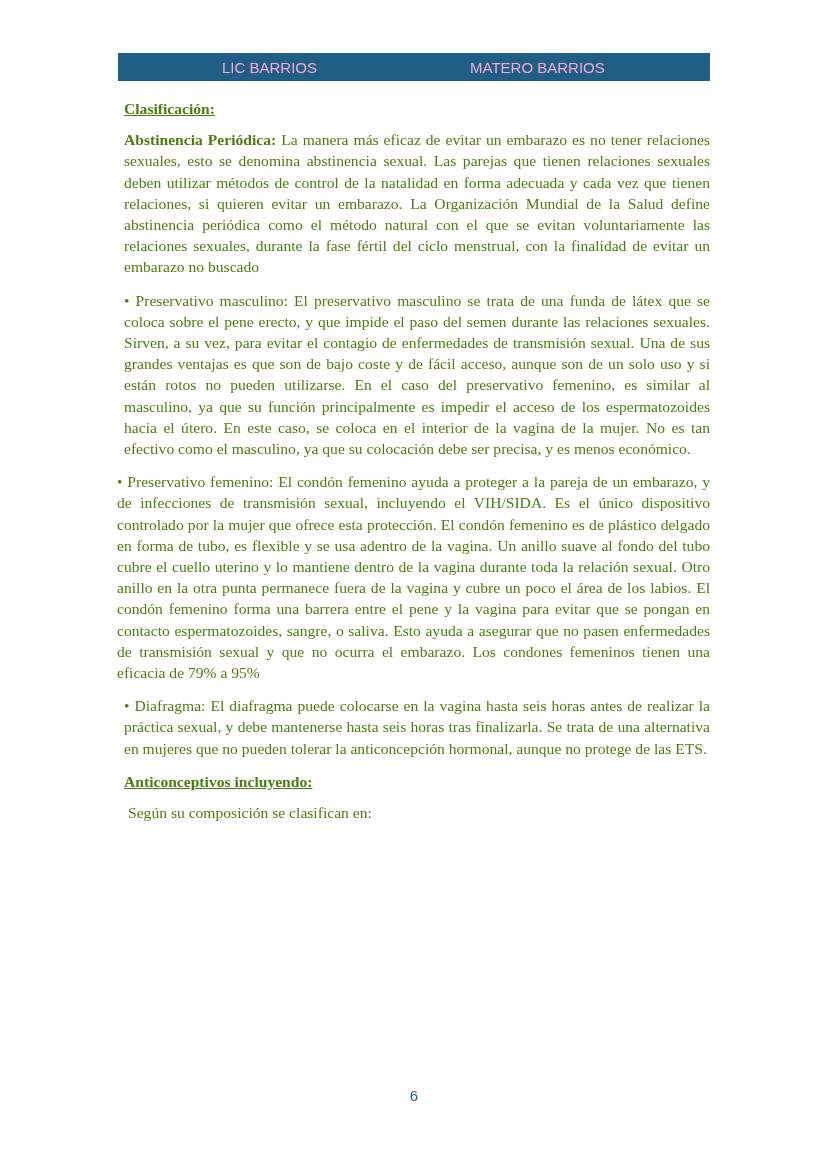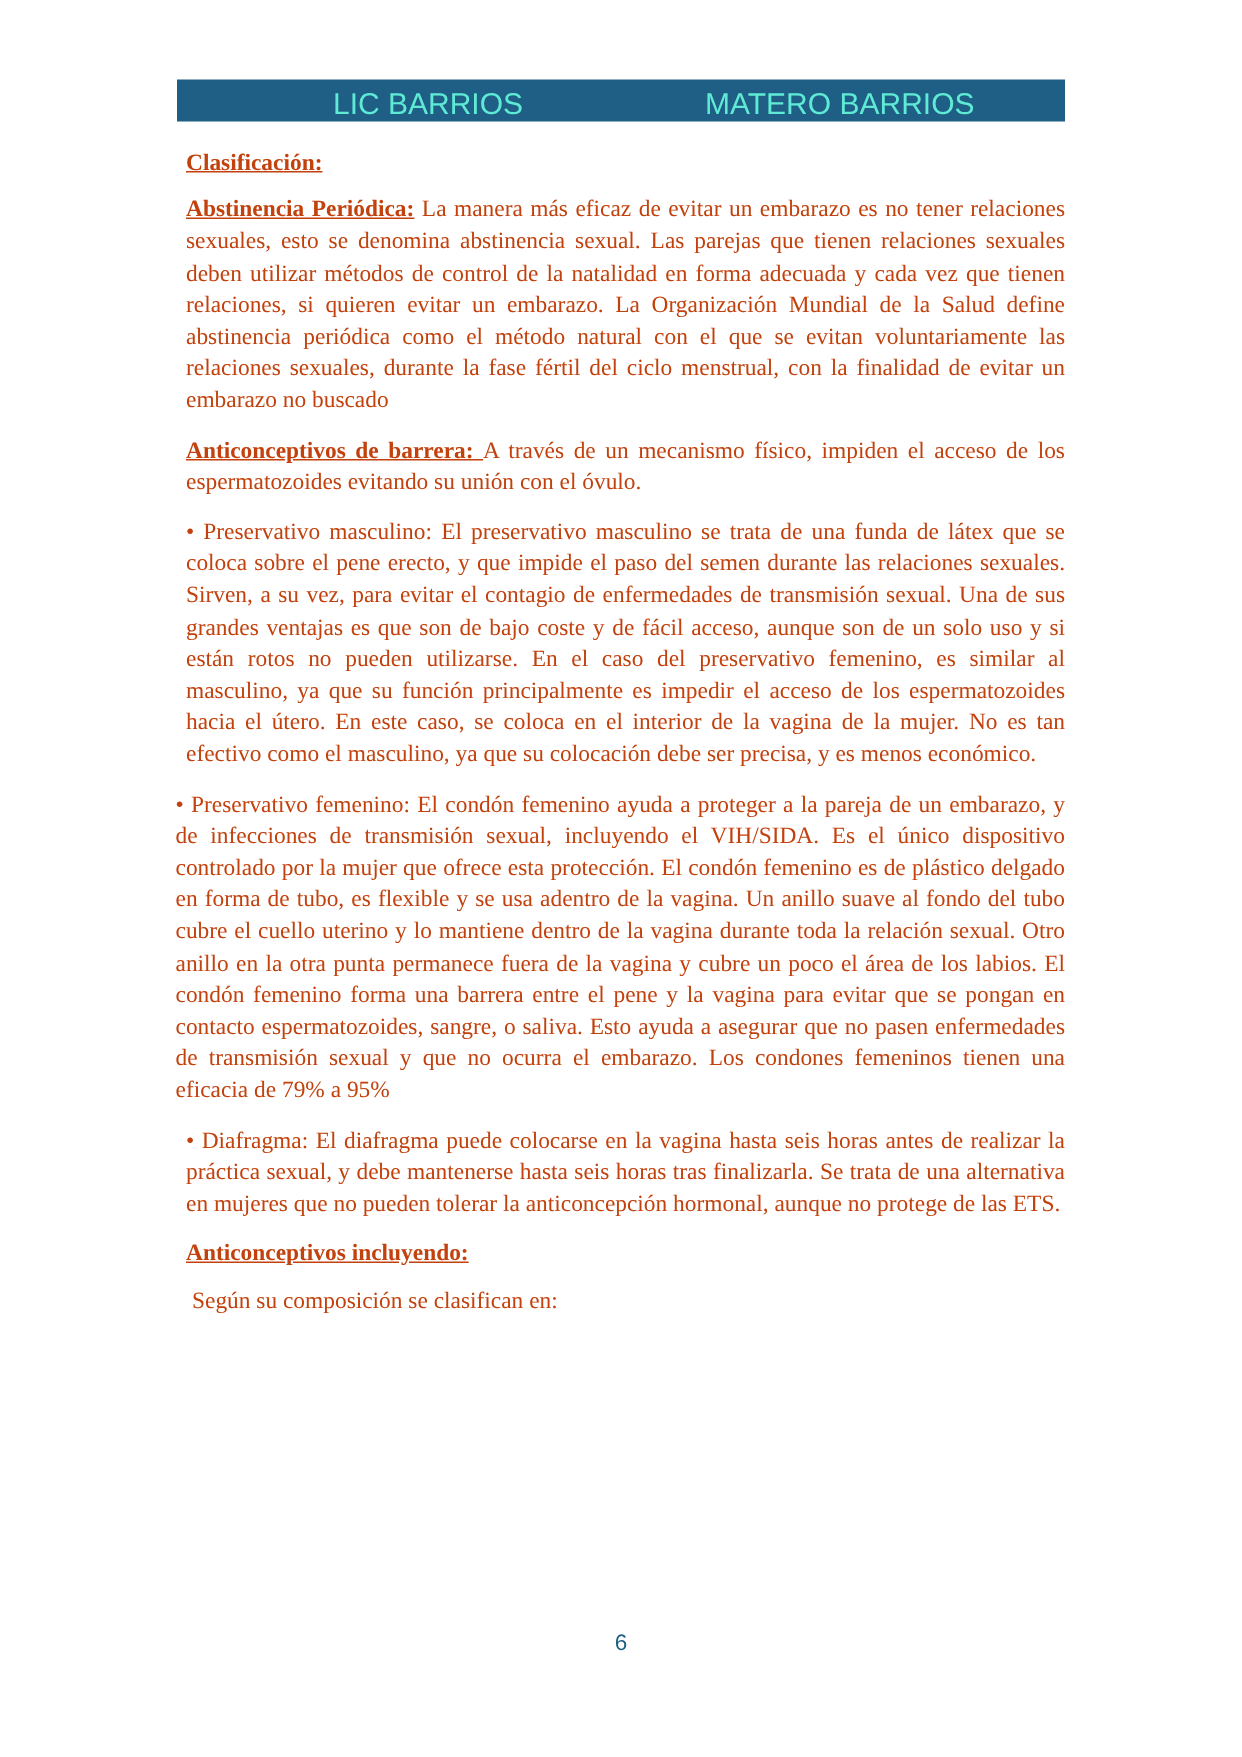--- a/index.html
+++ b/index.html
@@ -1,32 +1,32 @@
 <!DOCTYPE html>
 <html><head>
   <meta charset="utf-8">
   <style>
     html, body { margin: 0; padding: 0; background: #ffffff; }
     body { width: 828px; height: 1171px; position: relative; overflow: hidden; }
     .header {
       position: absolute; left: 118px; top: 53px; width: 592px; height: 28px;
-      background: #1f5f85; color: #5eead4;
-      font-family: "Liberation Sans", sans-serif; font-size: 20px;
+      background: #1f5f85; color: #f9a8d4;
+      font-family: "Liberation Sans", sans-serif; font-size: 15px;
     }
     .header span { position: absolute; top: 6px; }
     .h-left { left: 104px; }
     .h-right { left: 352px; }
     .content {
       position: absolute; left: 124px; top: 98px; width: 586px;
       font-family: "Liberation Serif", serif; font-size: 15.6px; line-height: 21.2px;
-      color: #c2410c;
+      color: #4d7c0f;
     }
     p { margin: 0 0 12px 0; text-align: justify; }
     .title { font-weight: bold; text-decoration: underline; margin-bottom: 10px; }
-    .lead { font-weight: bold; text-decoration: underline; }
+    .lead { font-weight: bold; }
     .indent-out { margin-left: -7px; margin-right: 0; }
     .sub { margin-left: 4px; }
     .page-number {
       position: absolute; left: 0; width: 828px; top: 1087px; text-align: center;
       font-family: "Liberation Sans", sans-serif; font-size: 15px; color: #1f5f85;
     }
   </style>
 </head>
 <body>
 
@@ -35,23 +35,20 @@
   <span class="h-right">MATERO BARRIOS</span>
 </div>
 
 <div class="content">
   <p class="title">Clasificación:</p>
 
   <p>
     <span class="lead">Abstinencia Periódica:</span><span> La manera más eficaz de evitar un embarazo es no tener relaciones sexuales, esto se denomina abstinencia sexual. Las parejas que tienen relaciones sexuales deben utilizar métodos de control de la natalidad en forma adecuada y cada vez que tienen relaciones, si quieren evitar un embarazo. La Organización Mundial de la Salud define abstinencia periódica como el método natural con el que se evitan voluntariamente las relaciones sexuales, durante la fase fértil del ciclo menstrual, con la finalidad de evitar un embarazo no buscado</span>
   </p>
 
-  <p>
-    <span class="lead">Anticonceptivos de barrera: </span><span>A través de un mecanismo físico, impiden el acceso de los espermatozoides evitando su unión con el óvulo.</span>
-  </p>
 
   <p>• Preservativo masculino: El preservativo masculino se trata de una funda de látex que se coloca sobre el pene erecto, y que impide el paso del semen durante las relaciones sexuales. Sirven, a su vez, para evitar el contagio de enfermedades de transmisión sexual. Una de sus grandes ventajas es que son de bajo coste y de fácil acceso, aunque son de un solo uso y si están rotos no pueden utilizarse. En el caso del preservativo femenino, es similar al masculino, ya que su función principalmente es impedir el acceso de los espermatozoides hacia el útero. En este caso, se coloca en el interior de la vagina de la mujer. No es tan efectivo como el masculino, ya que su colocación debe ser precisa, y es menos económico.</p>
 
   <p class="indent-out">• Preservativo femenino: El condón femenino ayuda a proteger a la pareja de un embarazo, y de infecciones de transmisión sexual, incluyendo el VIH/SIDA. Es el único dispositivo controlado por la mujer que ofrece esta protección. El condón femenino es de plástico delgado en forma de tubo, es flexible y se usa adentro de la vagina. Un anillo suave al fondo del tubo cubre el cuello uterino y lo mantiene dentro de la vagina durante toda la relación sexual. Otro anillo en la otra punta permanece fuera de la vagina y cubre un poco el área de los labios. El condón femenino forma una barrera entre el pene y la vagina para evitar que se pongan en contacto espermatozoides, sangre, o saliva. Esto ayuda a asegurar que no pasen enfermedades de transmisión sexual y que no ocurra el embarazo. Los condones femeninos tienen una eficacia de 79% a 95%</p>
 
   <p>• Diafragma: El diafragma puede colocarse en la vagina hasta seis horas antes de realizar la práctica sexual, y debe mantenerse hasta seis horas tras finalizarla. Se trata de una alternativa en mujeres que no pueden tolerar la anticoncepción hormonal, aunque no protege de las ETS.</p>
 
   <p class="title">Anticonceptivos incluyendo:</p>
 
 

